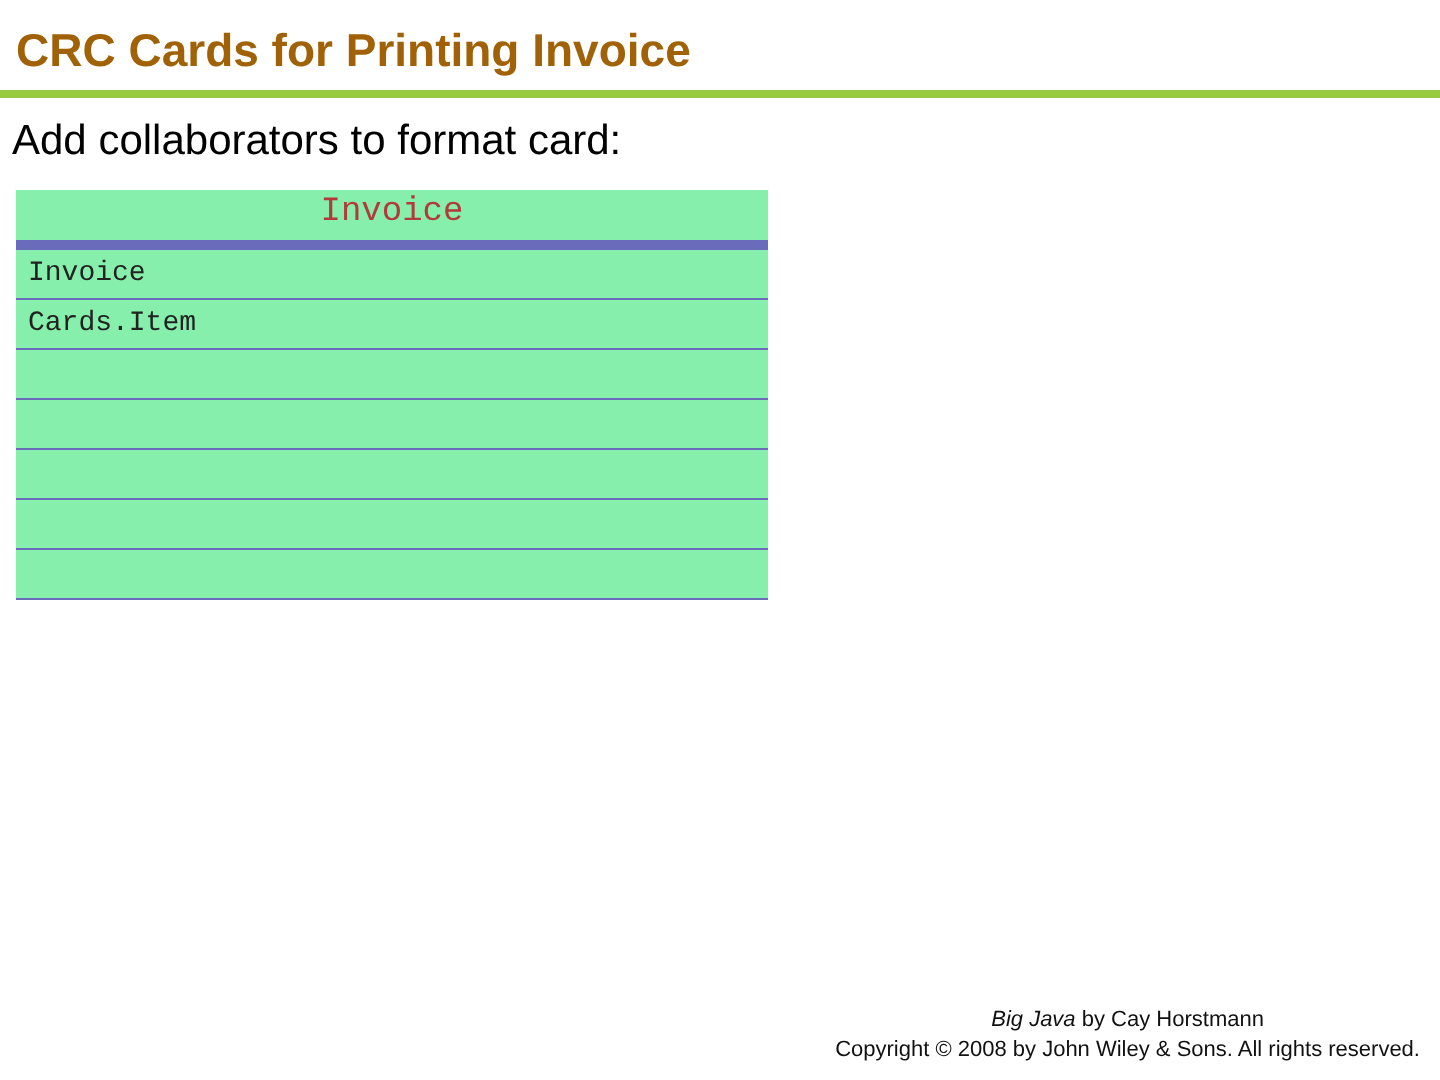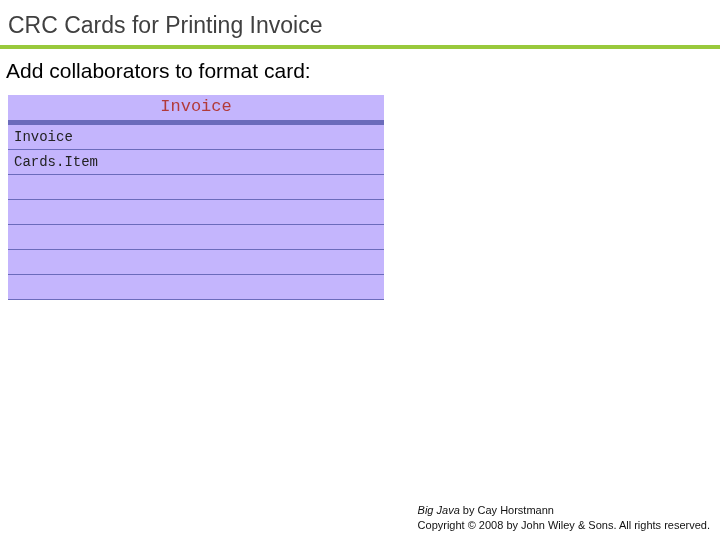--- a/index.html
+++ b/index.html
@@ -1,37 +1,37 @@
 <!DOCTYPE html>
 <html><head>
 <meta charset="utf-8">
 <style>
   * { box-sizing: border-box; margin: 0; padding: 0; }
   html, body { width: 720px; height: 540px; background: #fff; font-family: Arial, Helvetica, sans-serif; }
   .slide { width: 720px; height: 540px; position: relative; }
   .title {
     padding: 12px 16px 4px 8px;
     font-size: 23px;
-    font-weight: normal;
-    color: #404040;
+    font-weight: bold;
+    color: #a16207;
   }
   .accent-line {
     height: 4px;
     background: #99c93c;
     margin: 2px 0 0 0;
   }
   .subtitle {
     padding: 10px 8px 12px 6px;
     font-size: 21px;
     color: #000;
   }
   .card {
     margin-left: 8px;
     width: 376px;
-    background: #c4b5fd;
+    background: #86efac;
   }
   .card-title-row {
     text-align: center;
     font-family: "Courier New", Courier, monospace;
     font-size: 17px;
     color: #b23a3a;
     padding: 2px 0 4px 0;
     border-bottom: 1px solid #6b6bbb;
   }
   .thick-divider {
@@ -61,21 +61,21 @@
   }
   .collab {
     font-family: "Courier New", Courier, monospace;
     font-size: 14px;
     color: #222;
   }
   .footer {
     position: absolute;
     bottom: 8px;
     right: 10px;
-    text-align: left;
+    text-align: center;
     font-size: 11px;
     color: #111;
     line-height: 1.3;
   }
   .footer .book { font-style: italic; }
 </style>
 </head>
 <body>
 
 <div class="slide">

